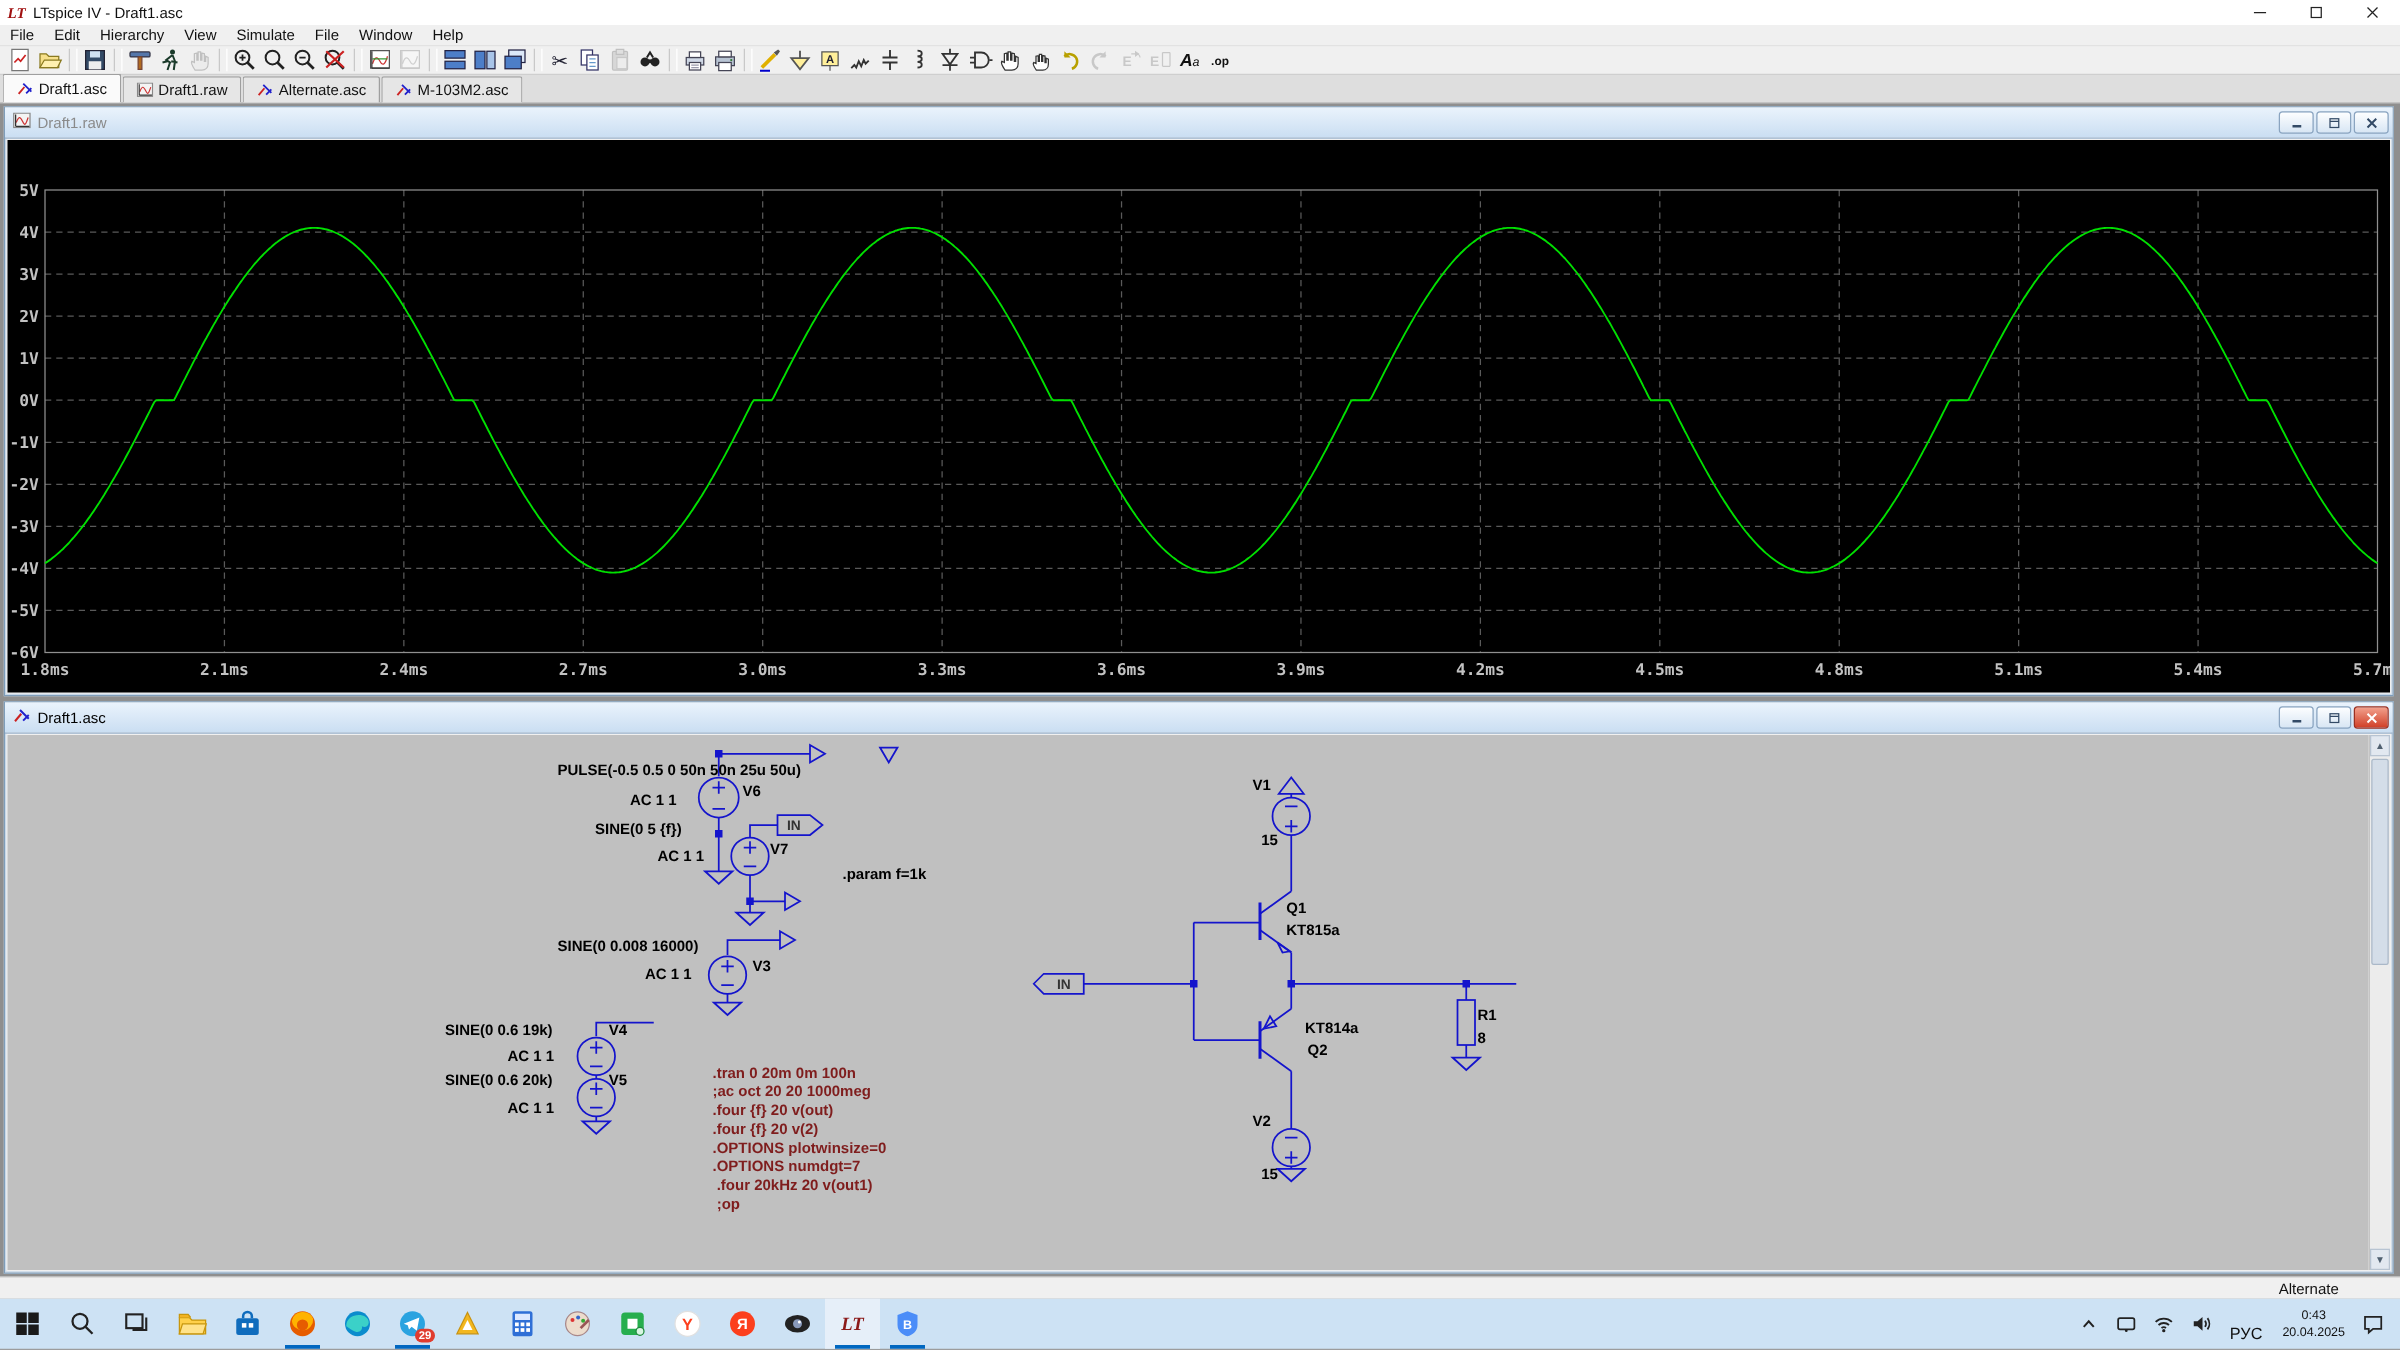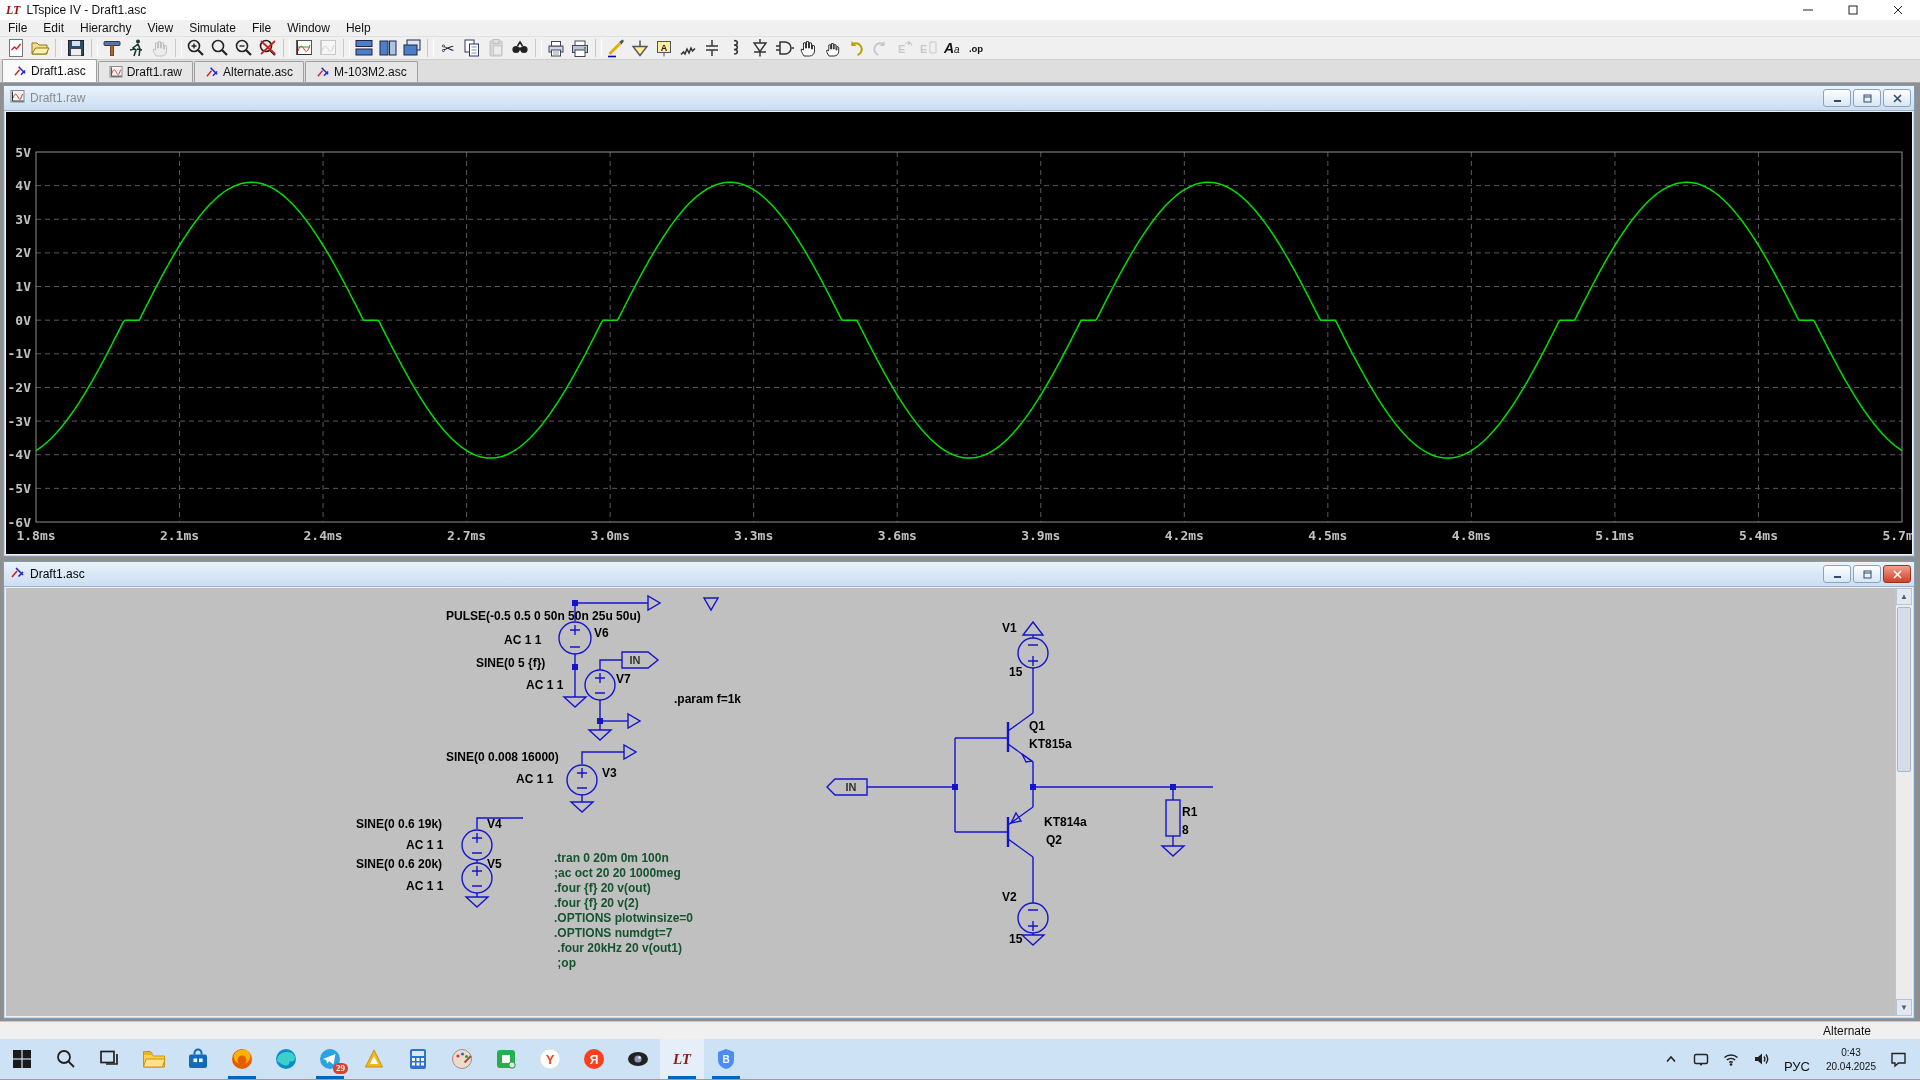--- a/index.html
+++ b/index.html
@@ -29,34 +29,34 @@
   .win-btn { width:28px; height:18px; margin-left:2px; border:1px solid #8aa4c0; border-radius:3px;
     background:linear-gradient(#fdfeff,#d8e6f4); display:flex; align-items:center; justify-content:center; }
   .win-btn svg { display:block; }
   .win-btn.red { background:linear-gradient(#f2a08c,#d04028); border-color:#9c3020; }
   
   .plotclient { position:absolute; left:2px; right:2px; top:26px; bottom:2px; background:#000; }
   .legend { position:absolute; top:5px; left:0; width:100%; text-align:center; font:bold 14px "DejaVu Sans Mono",monospace; }
   
   .schclient { position:absolute; left:2px; top:26px; bottom:2px; right:19px; background:#c0c0c0; overflow:hidden; }
   .slabel { position:absolute; font:bold 12px "Liberation Sans",sans-serif; color:#000000; white-space:pre; }
-  .dir { position:absolute; left:548px; font:bold 12px "Liberation Sans",sans-serif; color:#14532d; white-space:pre; }
+  .dir { position:absolute; left:564px; font:bold 12px "Liberation Sans",sans-serif; color:#7f1d1d; white-space:pre; }
   .scroll-v { position:absolute; top:26px; bottom:2px; right:2px; width:17px; background:#ececec; border-left:1px solid #c4c4c4; }
   .scroll-v .arr { height:17px; background:#e2e8f0; border:1px solid #b8c4d2; display:flex; align-items:center; justify-content:center; font-size:8px; color:#506070; }
   .scroll-v .arr.down { position:absolute; bottom:0; left:0; right:0; }
   .scroll-v .thumb { position:absolute; top:19px; left:1px; right:1px; height:165px; background:#d4dde8; border:1px solid #aab8c8; border-radius:2px; }
   
   .statusbar { height:18px; background:#f0f0f0; border-top:1px solid #c8c8c8; display:flex; align-items:center; font-size:12px; color:#111; }
   .statusbar .sp { flex:1; }
   .statusbar .mode { margin-right:49px; }
   .taskbar { height:40px; background:#cde2f4; display:flex; align-items:center; }
   .tbslot { width:44px; height:40px; display:flex; align-items:center; justify-content:center; position:relative; }
   .tbslot.active { background:#e6eff9; }
   .tbslot .underline { position:absolute; bottom:0; left:8px; right:8px; height:3px; background:#0067c0; }
-  .tbslot .badge { position:absolute; right:4px; bottom:5px; background:#e03c2f; color:#fff; font-size:9px; font-weight:bold; border-radius:7px; padding:1px 3px; line-height:9px;font-family:Liberation Serif, serif; }
+  .tbslot .badge { position:absolute; right:4px; bottom:5px; background:#e03c2f; color:#fff; font-size:9px; font-weight:bold; border-radius:7px; padding:1px 3px; line-height:9px; }
   .tray { margin-left:auto; display:flex; align-items:flex-end; gap:4px; padding-right:8px; }
   .trayic { width:26px; height:30px; display:flex; align-items:center; justify-content:center; }
   .lang { font-size:13px; color:#111; padding:0 6px; }
   .clock { text-align:center; font-size:10px; color:#111; line-height:14px; padding:0 6px; }
 </style>
 </head>
 <body>
 
 <div class="titlebar">
   <span class="app-icon">LT</span>

